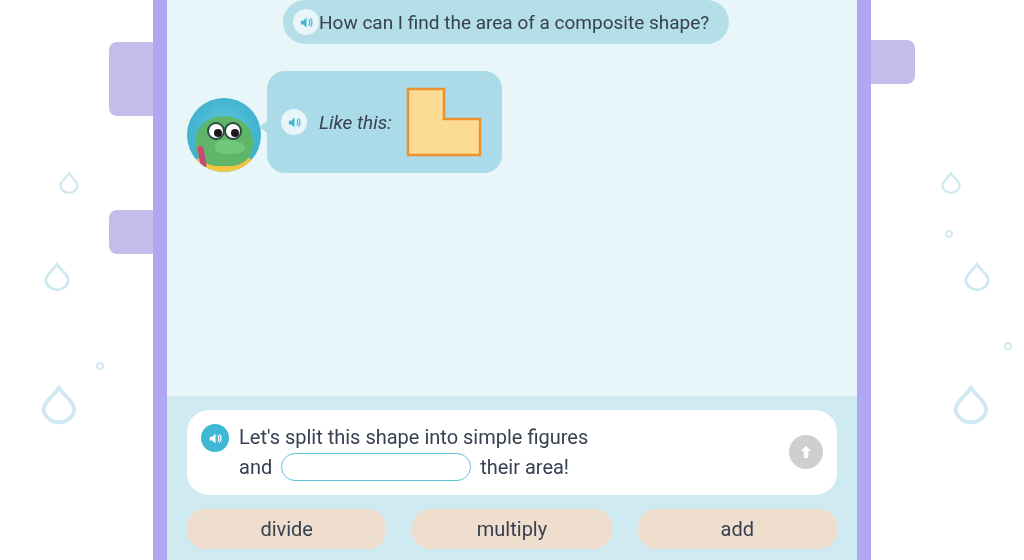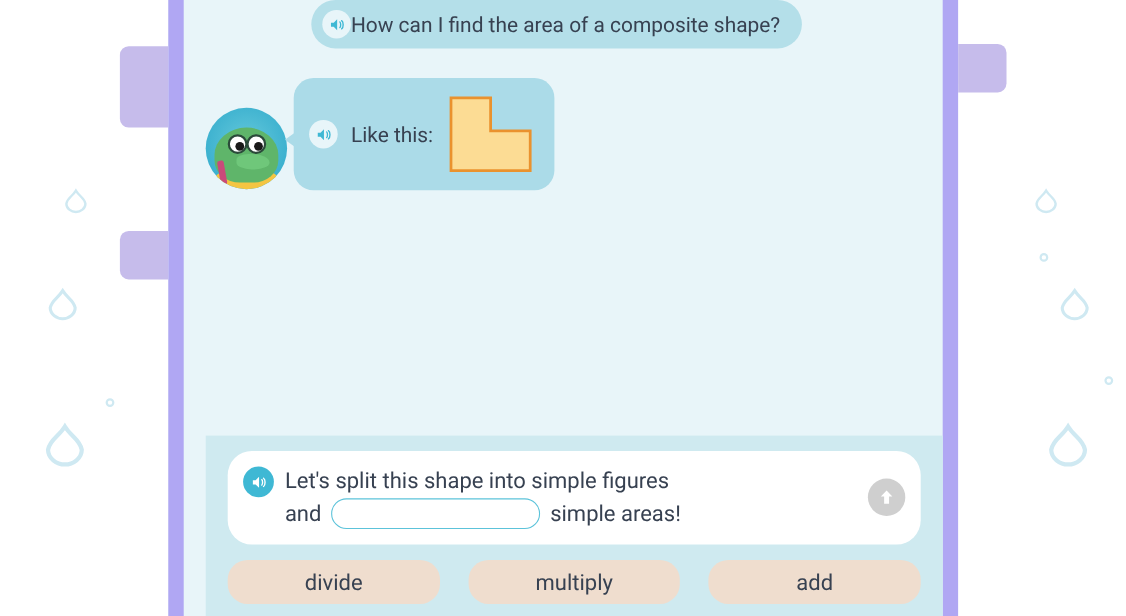--- a/index.html
+++ b/index.html
@@ -60,21 +60,21 @@
     background: #5fb56a; border-radius: 50% 50% 40% 40%;
   }
   .avatar-eye { position: absolute; width: 18px; height: 18px; background: #fff; border: 2px solid #2b4a3a; border-radius: 50%; top: 24px; }
   .avatar-eye.left { left: 20px; }
   .avatar-eye.right { left: 37px; }
   .avatar-pupil { position: absolute; width: 8px; height: 8px; background: #1a1a1a; border-radius: 50%; top: 5px; left: 5px; }
   .avatar-snout { position: absolute; left: 28px; top: 42px; width: 30px; height: 14px; background: #6fc77a; border-radius: 40% 60% 50% 50%; }
   .avatar-yellow { position: absolute; left: 5px; bottom: -10px; width: 64px; height: 30px; background: #f4c542; border-radius: 50%; }
   .avatar-pencil { position: absolute; left: 12px; top: 48px; width: 6px; height: 22px; background: #c94a7a; border-radius: 2px; transform: rotate(-10deg); }
   
-  .bubble2-wrap { position: absolute; left: 100px; top: 71px; }
+  .bubble2-wrap { position: absolute; left: 100px; top: 71px; font-style: italic; }
   .bubble2-tail {
     position: absolute; left: -8px; top: 46px;
     width: 0; height: 0;
     border-top: 10px solid transparent;
     border-bottom: 10px solid transparent;
     border-right: 14px solid #abdbe8;
   }
   .bubble2 {
     background: #abdbe8;
     border-radius: 18px;
@@ -83,21 +83,20 @@
     font-size: 19px; color: #374151;
   }
   
   .composite-shape { width: 80px; height: 74px; position: relative; }
   .composite-shape svg { display: block; }
   
   .answer-panel {
     position: absolute; left: 0; right: 0; bottom: 0; height: 164px;
     background: #cfeaf0;
     padding: 14px 20px 10px 20px;
-    margin-left: 20px;
   }
   
   .prompt-card {
     background: #fff;
     border-radius: 22px;
     padding: 12px 56px 12px 14px;
     display: flex; align-items: flex-start; gap: 10px;
     position: relative;
     font-size: 20px; color: #374151;
     line-height: 1.5;
@@ -234,21 +233,21 @@
         <svg viewBox="0 0 24 24" fill="currentColor">
             <path d="M3 9v6h4l5 5V4L7 9H3z"></path>
             <path d="M16 8c1.5 1 1.5 7 0 8" fill="none" stroke="currentColor" stroke-width="2" stroke-linecap="round"></path>
             <path d="M18.5 6c3 2 3 10 0 12" fill="none" stroke="currentColor" stroke-width="2" stroke-linecap="round"></path>
           </svg>
       </span>
       <div class="prompt-text">
         <span>Let's split this shape into simple figures</span><br>
         <span>and</span>
         <span class="blank-slot"></span>
-        <span>simple areas!</span>
+        <span>their area!</span>
       </div>
       <span class="up-btn">
         <svg viewBox="0 0 24 24" fill="currentColor">
             <path d="M12 4l-7 7h4v9h6v-9h4z"></path>
           </svg>
       </span>
     </div>
     <div class="options">
       <div class="option-btn">divide</div>
       <div class="option-btn">multiply</div>

